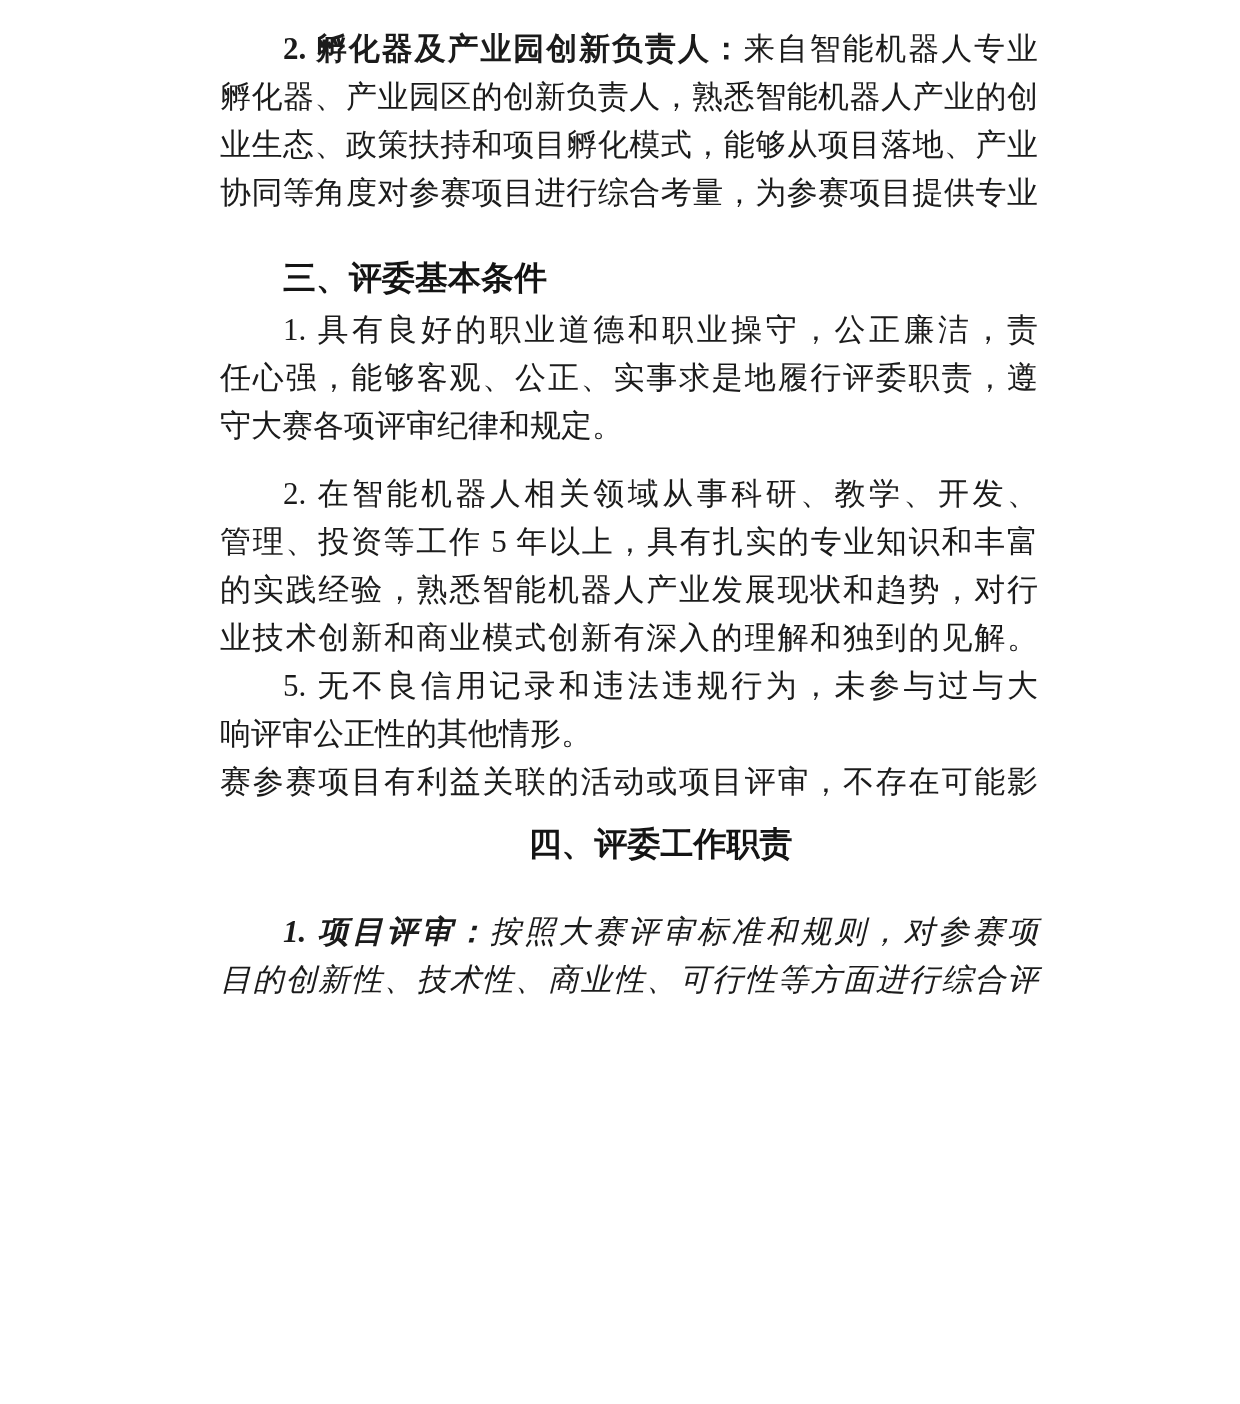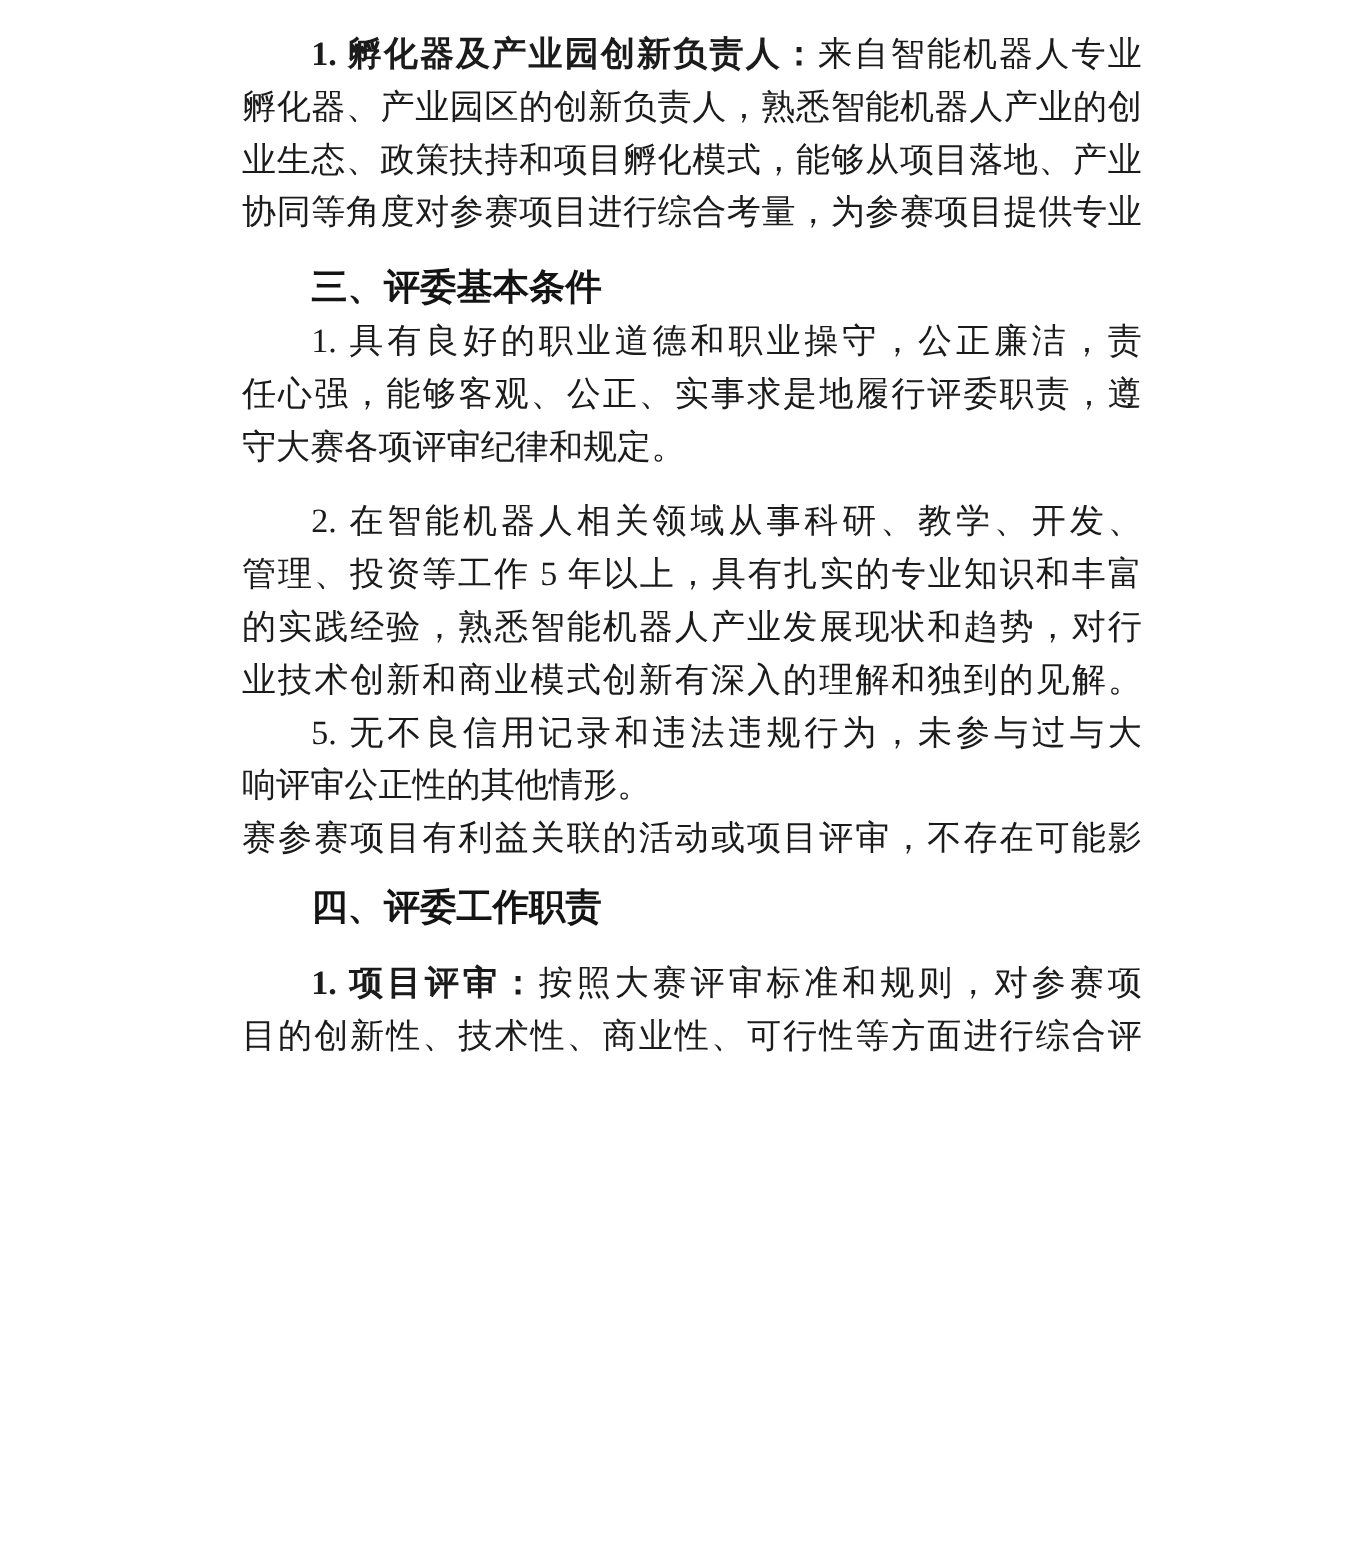--- a/index.html
+++ b/index.html
@@ -41,36 +41,36 @@
     margin: 0 0 0 63px;
     height: 48px;
     line-height: 48px;
     font-size: 33px;
     font-weight: bold;
     color: #141414;
     font-family: "Liberation Sans", "DejaVu Sans", sans-serif;
   }
 
   
-  #b1 { margin-top: 20px; }
+  #b1 { margin-top: 40px; font-family: Liberation Mono, monospace; }
   #b2 { margin-top: 1px; }
   #b3 { margin-top: 20px; }
   #b4 { margin-top: 6px; }
   #b5 { margin-top: 6px; }
   #b6 { }
-  #b7 { margin-top: 14px; }
-  #b8 { margin-top: 22px; }
+  #b7 { margin-top: 14px; text-align: center; }
+  #b8 { margin-top: 40px; font-style: italic; }
 </style>
 </head>
 <body>
 
 <div class="page">
 
   <div class="para" id="b0">
-    <div class="line just first"><span class="lead">1. 孵化器及产业园创新负责人：</span><span>来自智能机器人专业</span></div>
+    <div class="line just first"><span class="lead">2. 孵化器及产业园创新负责人：</span><span>来自智能机器人专业</span></div>
     <div class="line just">孵化器、产业园区的创新负责人，熟悉智能机器人产业的创</div>
     <div class="line just">业生态、政策扶持和项目孵化模式，能够从项目落地、产业</div>
     <div class="line just">协同等角度对参赛项目进行综合考量，为参赛项目提供专业</div>
   </div>
 
   <h2 class="heading" id="b1">三、评委基本条件</h2>
 
   <div class="para" id="b2">
     <div class="line just first">1. 具有良好的职业道德和职业操守，公正廉洁，责</div>
     <div class="line just">任心强，能够客观、公正、实事求是地履行评委职责，遵</div>

